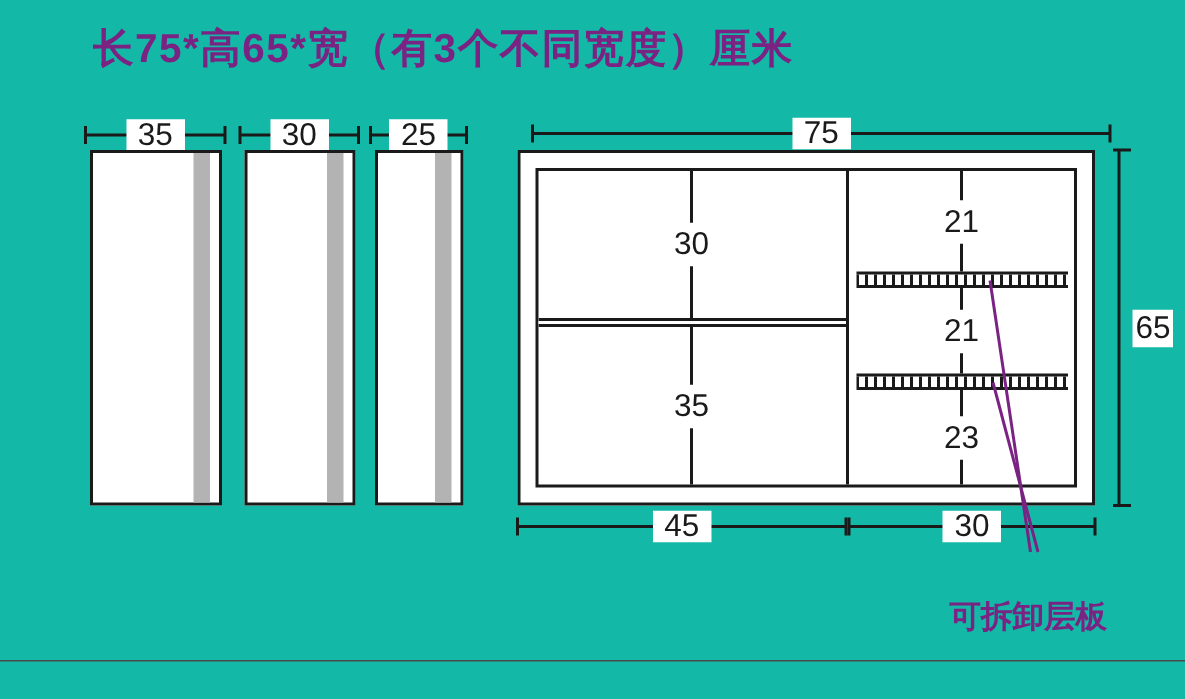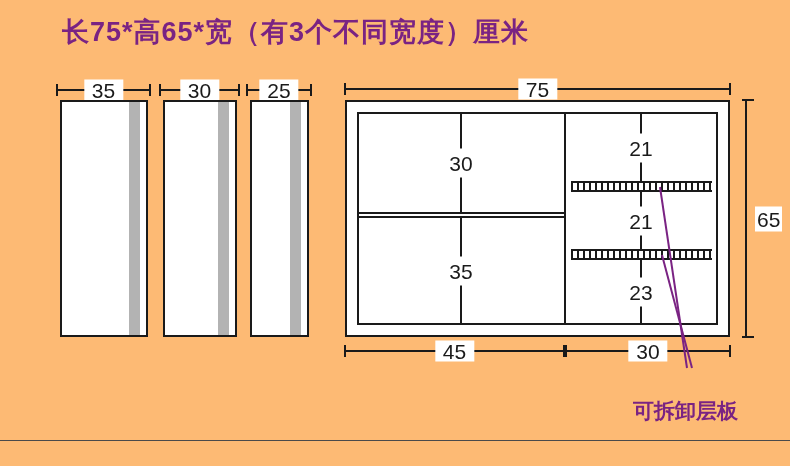--- a/index.html
+++ b/index.html
@@ -1,19 +1,19 @@
 <!DOCTYPE html>
 <html><head>
 <meta charset="utf-8">
 <style>
   html,body{margin:0;padding:0;background:#fff;}
   .page{
     position:relative;
     width:790px;height:466px;
-    background:#fdba74;
+    background:#14b8a6;
     font-family:"Liberation Sans", sans-serif;
     color:#1a1a1a;
     overflow:hidden;
   }
   
   .title{
     position:absolute;left:62px;top:14px;
     font-size:27px;font-weight:bold;color:#7a2383;letter-spacing:1px;
     white-space:nowrap;
   }
@@ -117,21 +117,21 @@
   <div class="panel" style="left:60px;width:88px;">
     <div class="strip"></div>
   </div>
   <div class="panel" style="left:163px;width:74px;">
     <div class="strip"></div>
   </div>
   <div class="panel" style="left:250px;width:59px;">
     <div class="strip"></div>
   </div>
 
-  <div class="dim-h" style="left:345px;top:88px;width:385px;">
+  <div class="dim-h" style="left:355px;top:88px;width:385px;">
     <span class="dim-label">75</span>
   </div>
 
   <div class="cab-outer">
     <div class="cab-inner"></div>
   </div>
 
   <div class="divider-v"></div>
 
   <div class="shelf-plain"></div>

